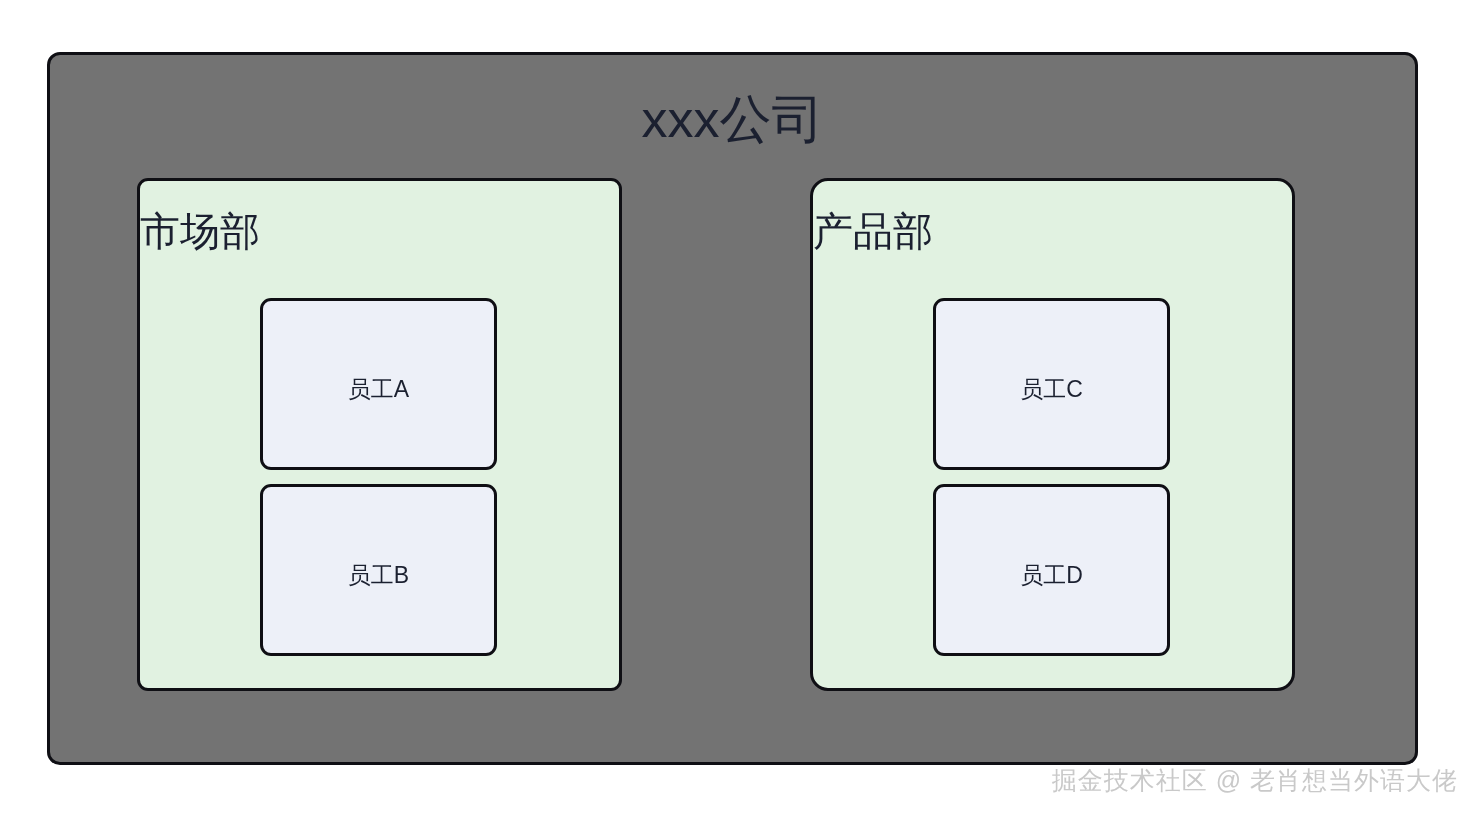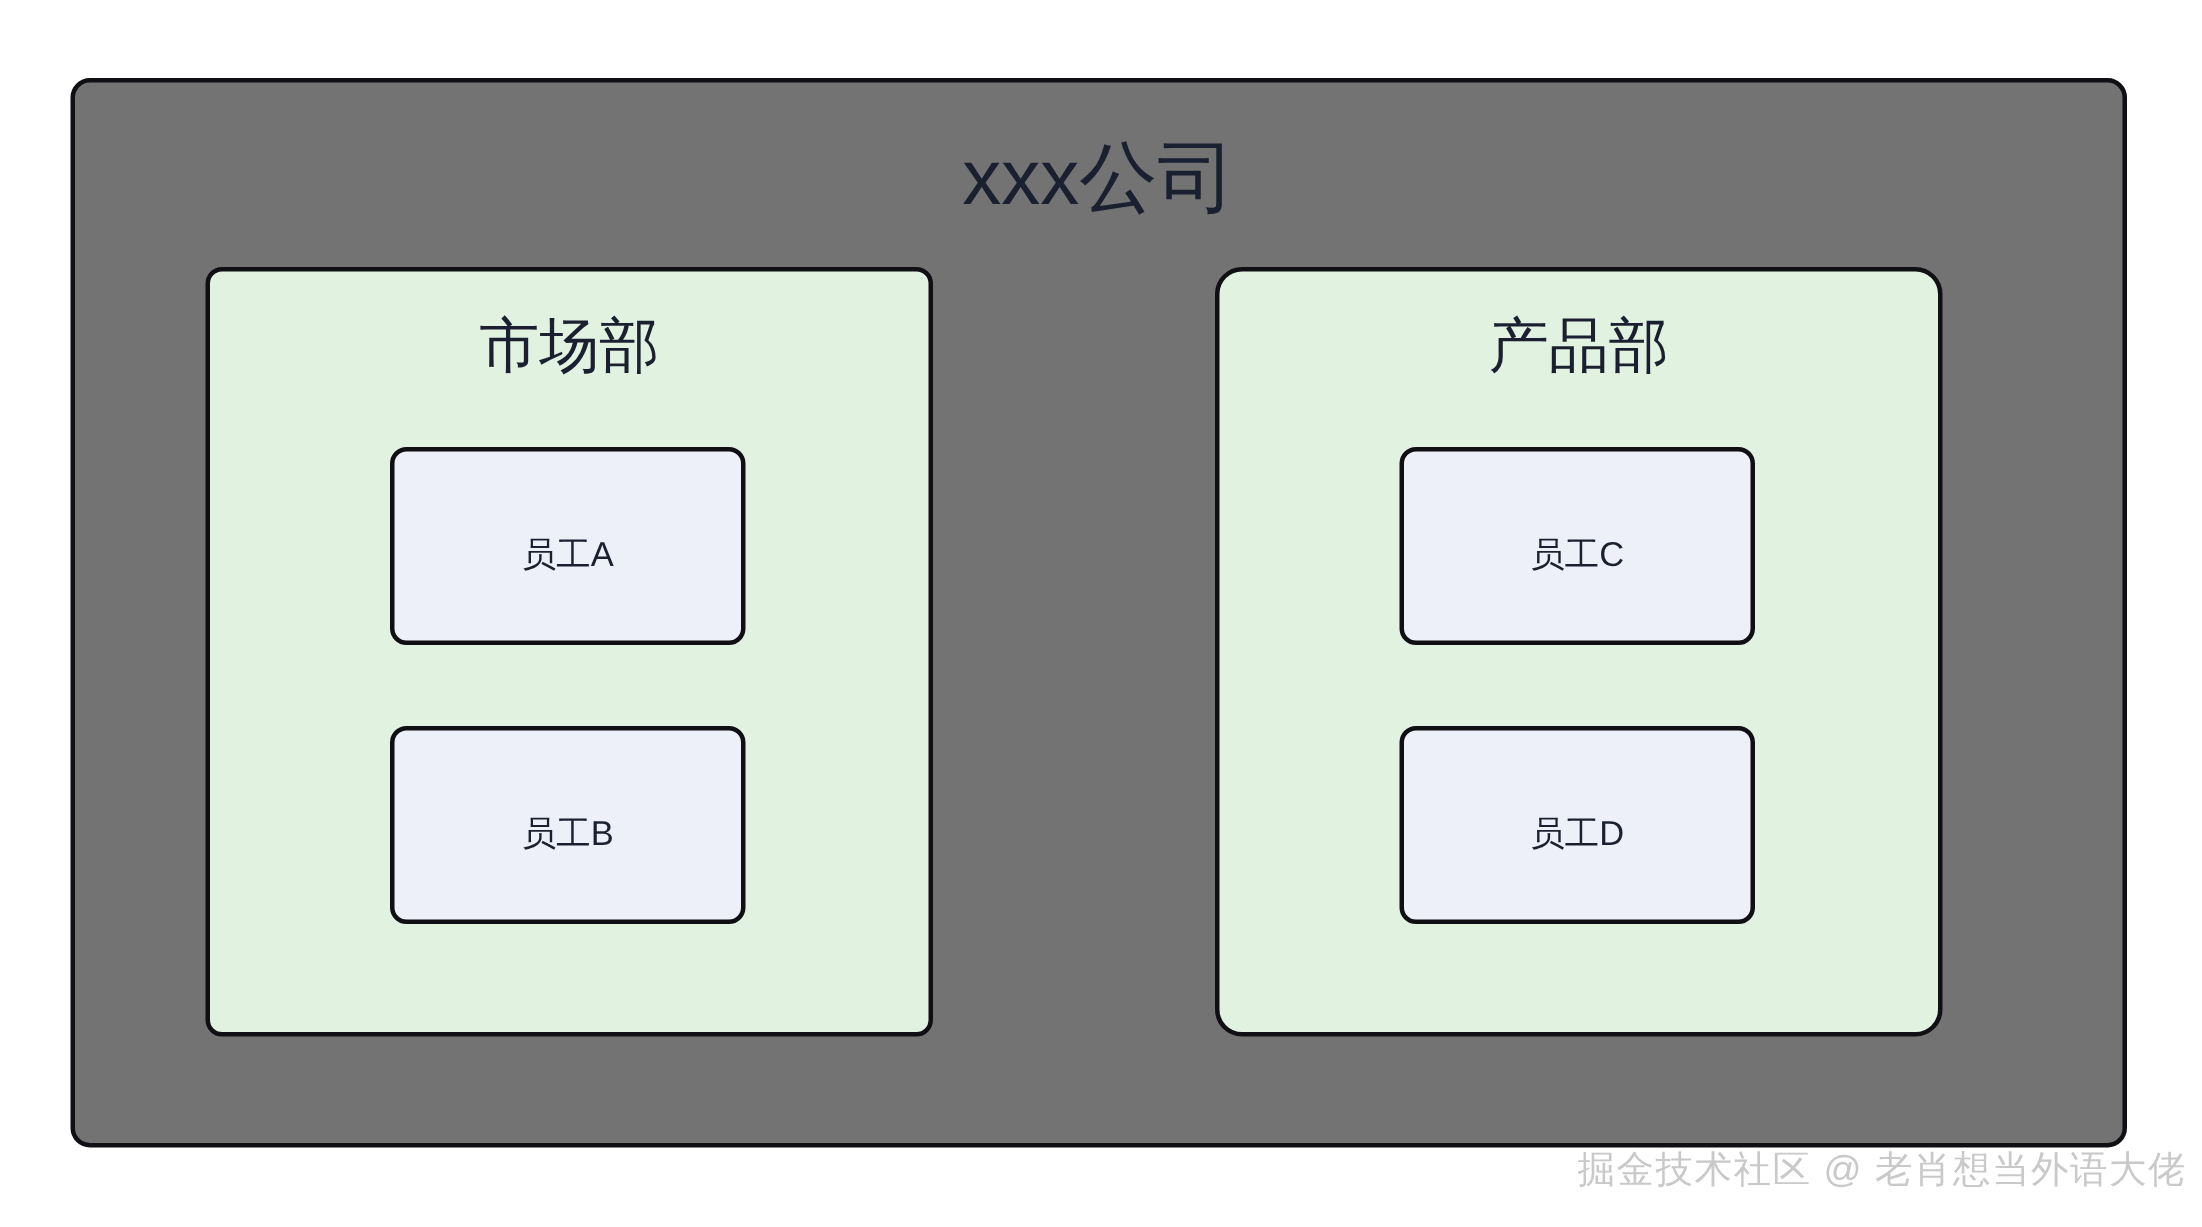--- a/index.html
+++ b/index.html
@@ -54,34 +54,33 @@
     border-radius: 11px;
   }
   .dept-box.dept-left  { left: 87px;  }
   .dept-box.dept-right { left: 760px; border-radius: 18px; }
 
   .dept-title {
     position: absolute;
     left: 0;
     right: 0;
     top: 28px;
-    text-align: center;
     font-size: 40px;
     line-height: 1.1;
     color: #1b2030;
     font-weight: 400;
     white-space: nowrap;
   }
 
   
   .emp-card {
     position: absolute;
     left: 120px;
     width: 237px;
-    height: 132px;
+    height: 172px;
     box-sizing: border-box;
     background: #edf0f8;
     border: 3px solid #0f0f14;
     border-radius: 11px;
     display: flex;
     align-items: center;
     justify-content: center;
   }
   .emp-card.slot-1 { top: 117px; }
   .emp-card.slot-2 { top: 303px; }

